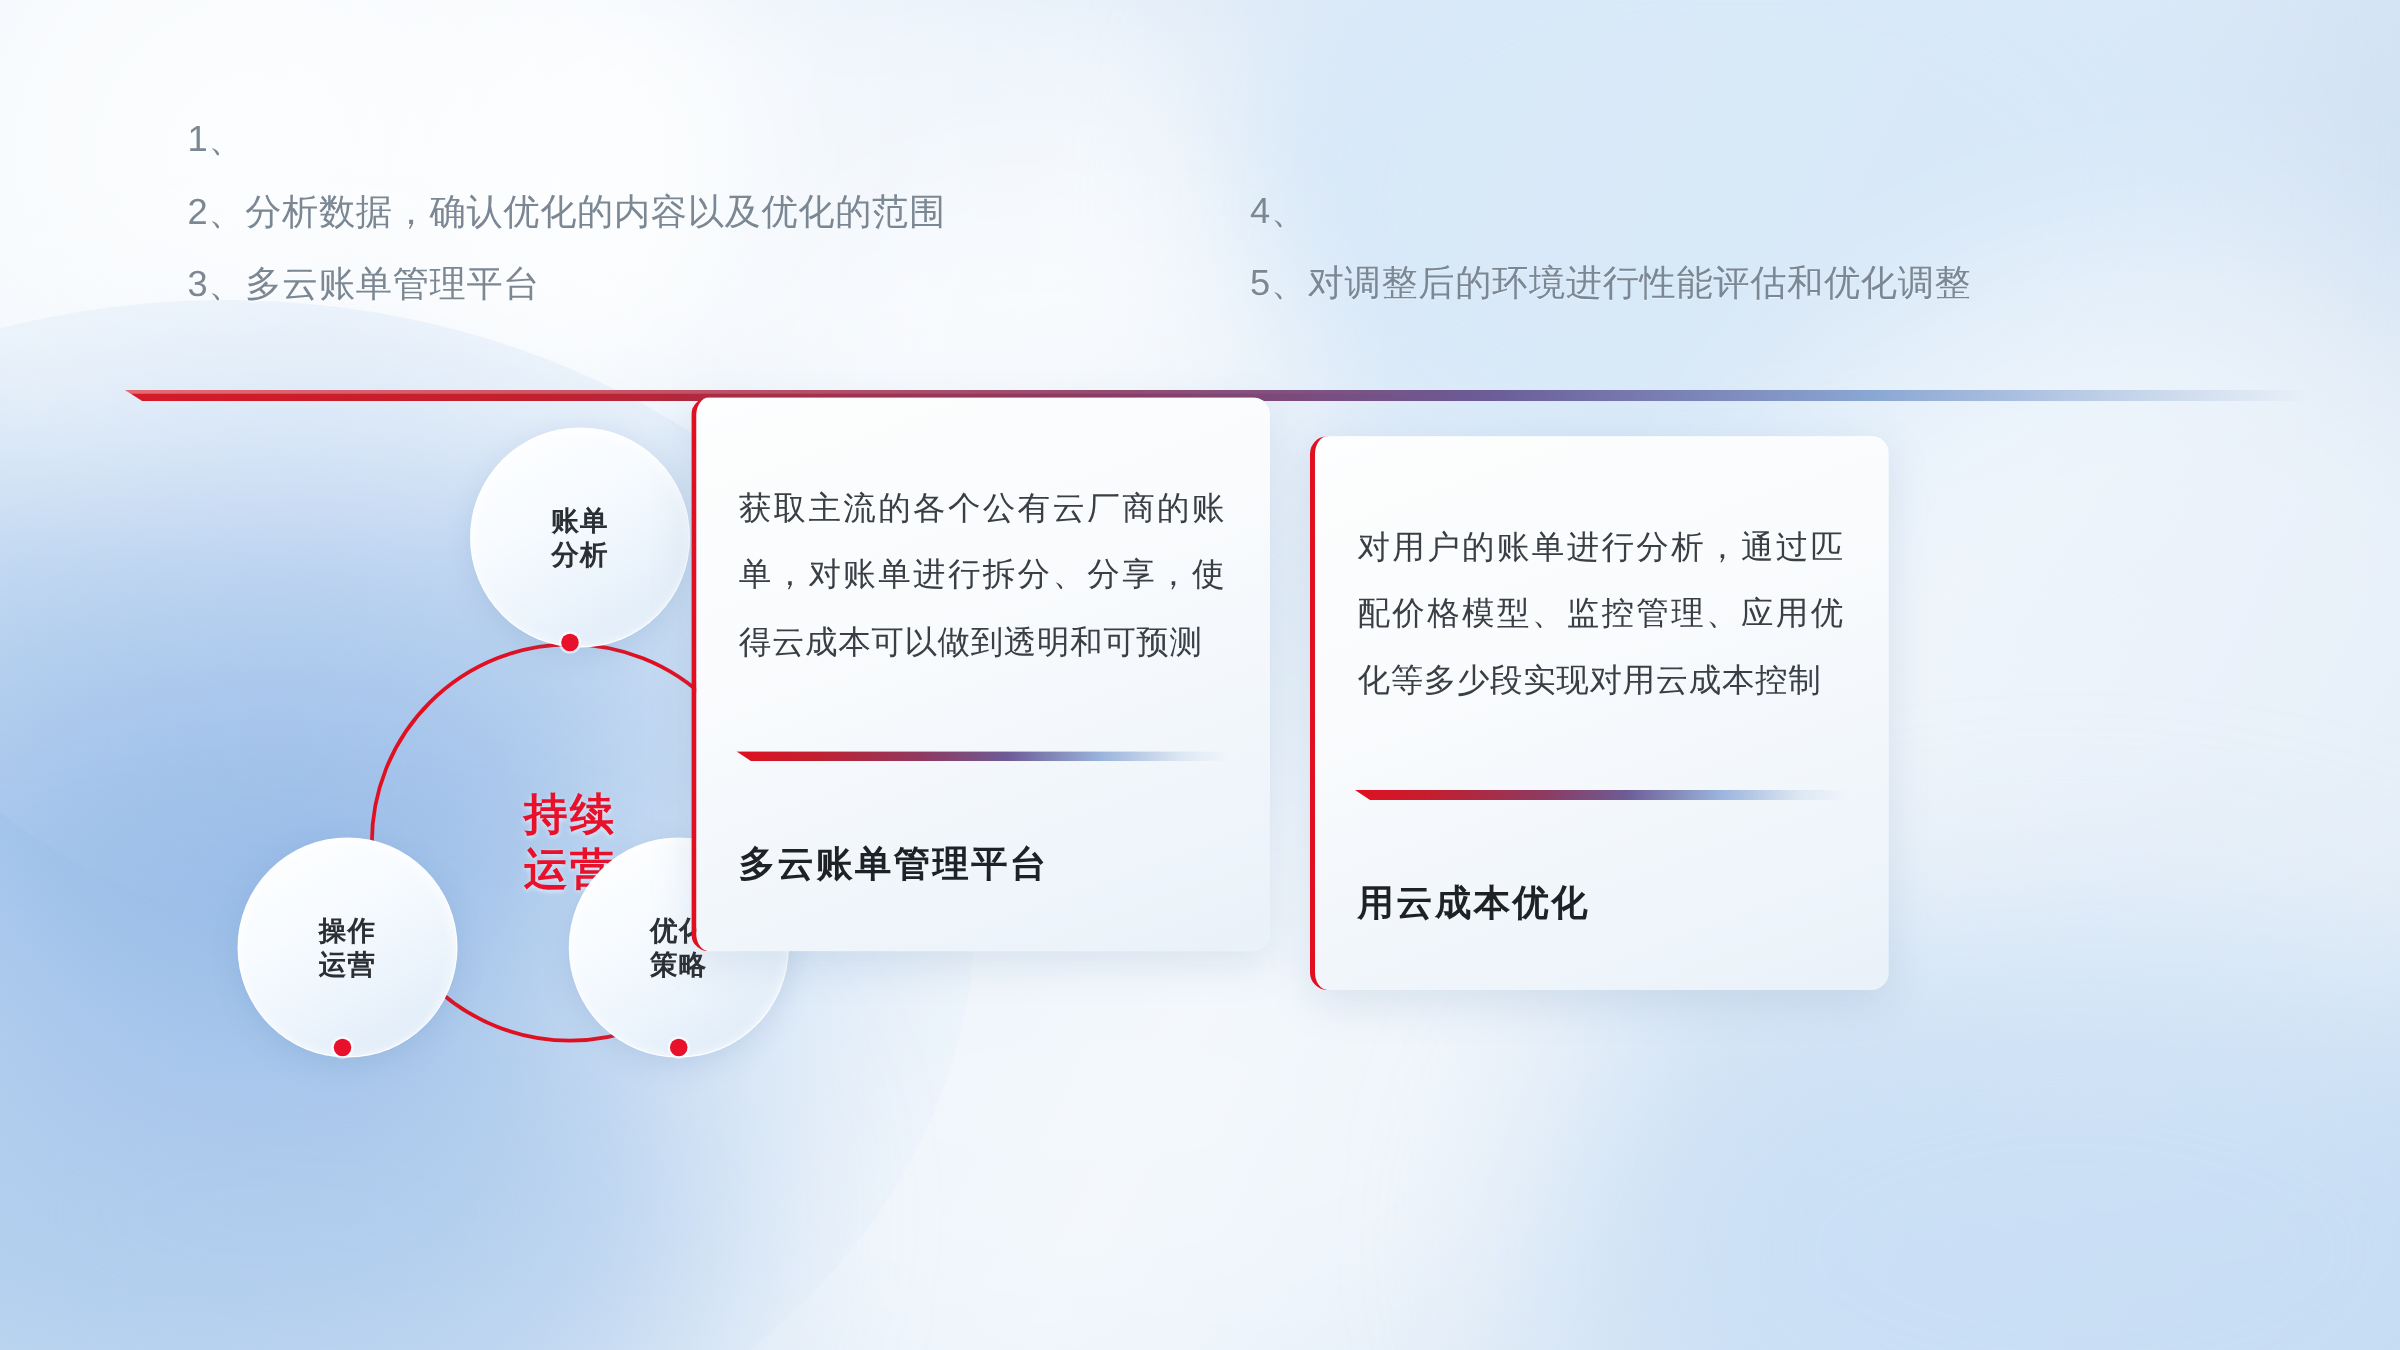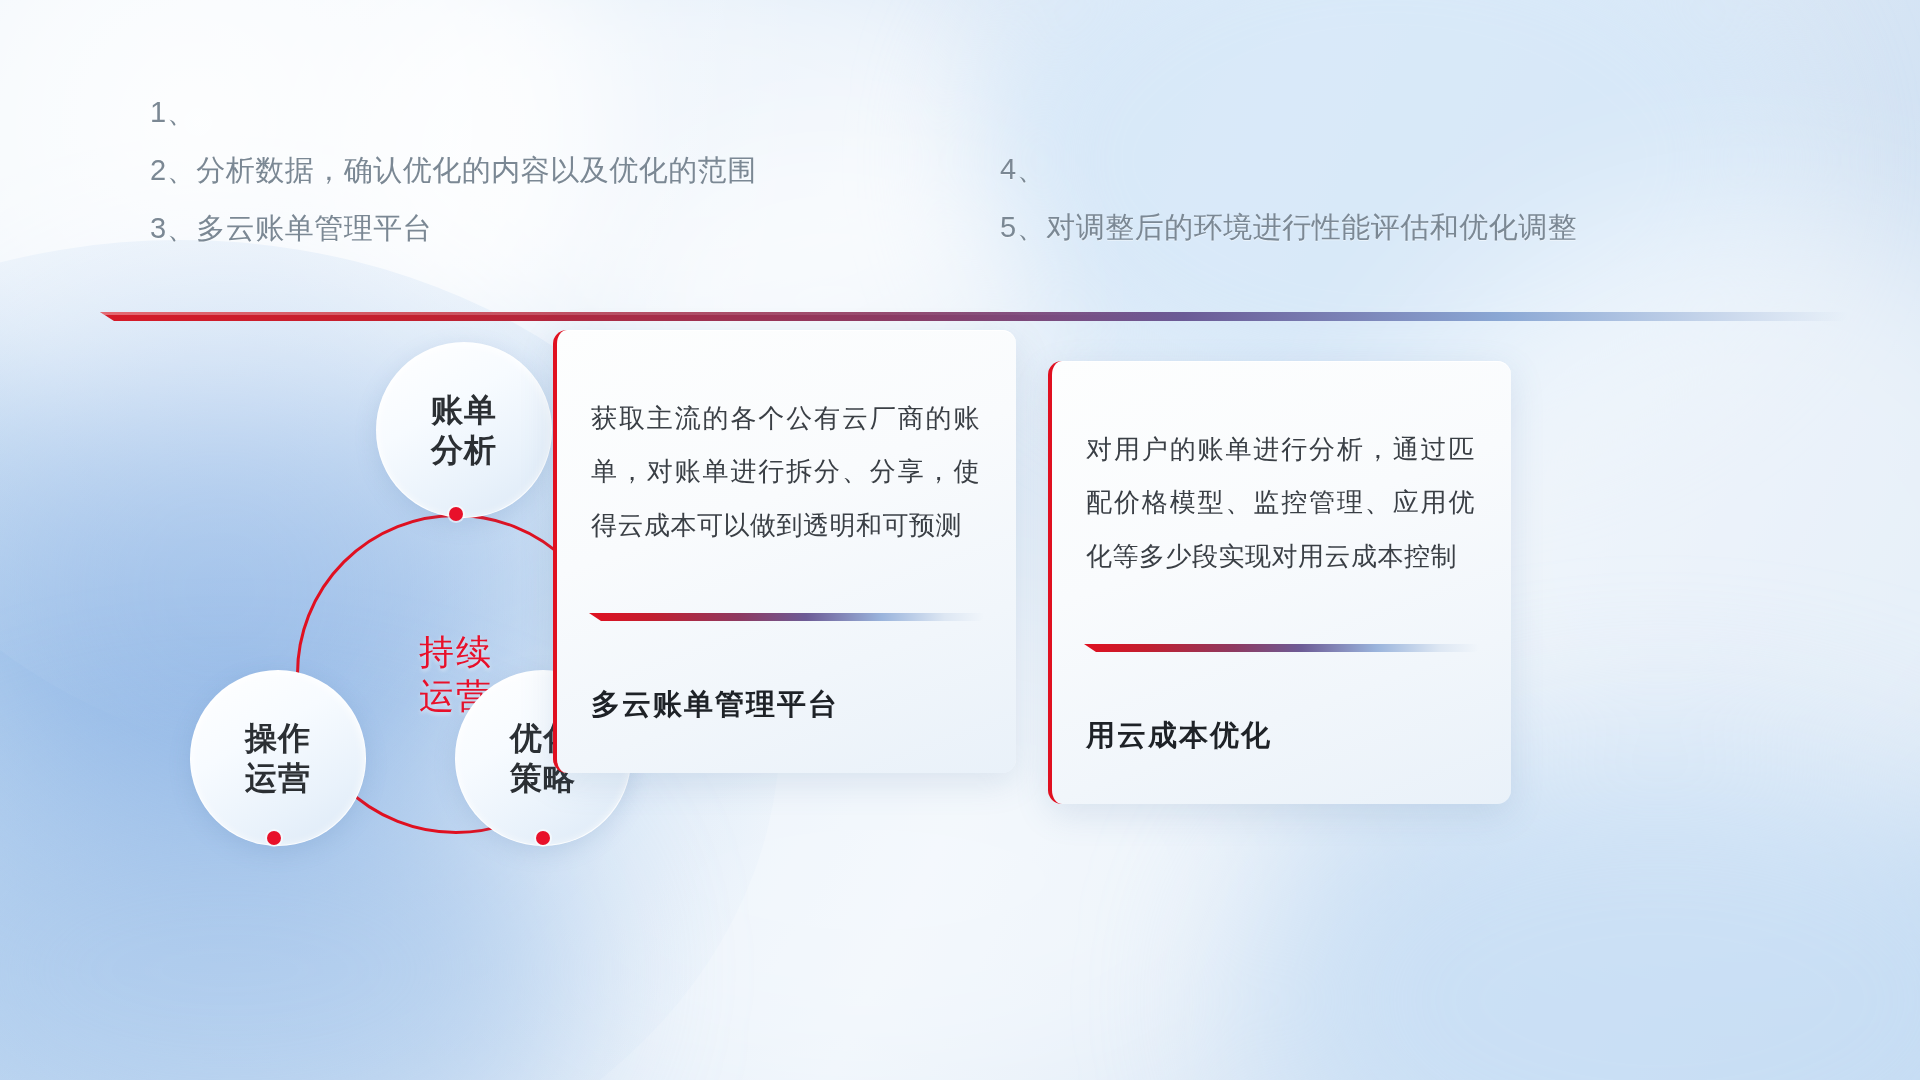--- a/index.html
+++ b/index.html
@@ -67,43 +67,43 @@
     position:absolute;border:3px solid #e01020;border-radius:50%;
     box-sizing:border-box;
   }
   .ring-main{left:196px;top:164px;width:320px;height:320px;}
   .bubble{
     position:absolute;border-radius:50%;box-sizing:border-box;
     background:linear-gradient(150deg,#ffffff 0%,#f7fbff 38%,#e9f2fb 72%,#dbe8f6 100%);
     border:1px solid rgba(255,255,255,.9);
     box-shadow:0 6px 22px rgba(90,130,180,.18), inset 0 2px 10px rgba(255,255,255,.9);
     display:flex;align-items:center;justify-content:center;
-    color:#2b2f33;font-size:32px;font-weight:700;line-height:1.25;text-align:center;
+    color:#2b2f33;font-size:22px;font-weight:700;line-height:1.25;text-align:center;
     letter-spacing:1px;
   }
   .bub-top{left:276px;top:-8px;width:176px;height:176px;}
   .bub-bl{left:90px;top:320px;width:176px;height:176px;}
   .bub-br{left:355px;top:320px;width:176px;height:176px;}
   .dot{position:absolute;width:14px;height:14px;border-radius:50%;background:#e8102a;
        box-shadow:0 0 0 2px rgba(255,255,255,.55);}
   .dot-top{left:349px;top:157px;}
   .dot-bl{left:167px;top:481px;}
   .dot-br{left:436px;top:481px;}
   #venn-center{
     position:absolute;left:196px;top:164px;width:320px;height:320px;
     display:flex;align-items:center;justify-content:center;
   }
   #venn-center .ct{
-    color:#e8102a;font-size:35px;font-weight:400;line-height:1.25;text-align:left;
+    color:#e8102a;font-size:35px;font-weight:700;line-height:1.25;text-align:left;
     letter-spacing:2px;text-shadow:0 2px 4px rgba(255,255,255,.6);
   }
 
   
   .card{
-    position:absolute;top:330px;width:463px;height:443px;
+    position:absolute;top:318px;width:463px;height:443px;
     border-radius:14px;box-sizing:border-box;
     background:linear-gradient(160deg,#fdfefe 0%,#f9fbfd 40%,#f1f6fb 72%,#e9f1f9 100%);
     border-left:4px solid #e01020;
     box-shadow:0 10px 34px rgba(90,125,170,.16), inset 0 1px 0 rgba(255,255,255,.9);
     padding:62px 36px 0 34px;
   }
   #card-1{left:553px;}
   #card-2{left:1048px;margin-top:31px;}
   .card-body{
     color:#3a3f45;font-size:26px;line-height:2.05;

